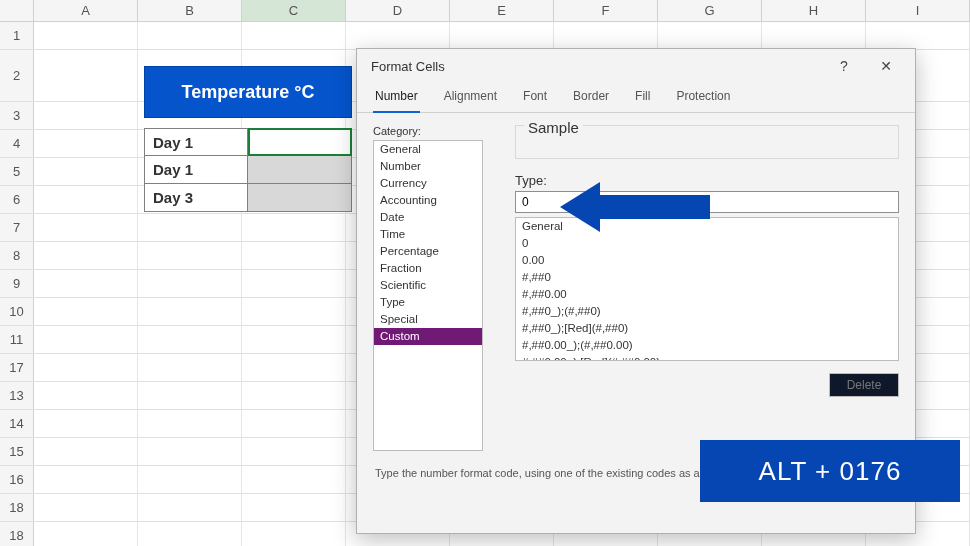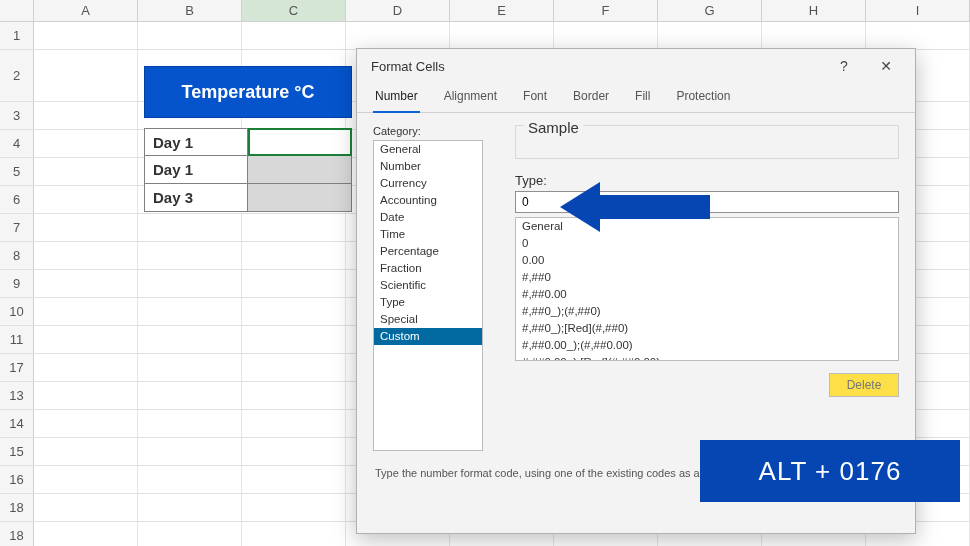--- a/index.html
+++ b/index.html
@@ -177,21 +177,21 @@
     overflow-y: auto;
     font-size: 11.5px;
     position: relative;
   }
   .cat-list .item {
     padding: 1px 6px;
     line-height: 15px;
     cursor: pointer;
   }
   .cat-list .item.sel {
-    background: #0369a1;
+    background: #701a75;
     color: #fff;
   }
   .right-panel { flex: 1; display: flex; flex-direction: column; }
   .group-lbl { font-size: 13px; color: #333; margin-bottom: 3px; }
   .sample-box {
     border: 1px solid #d8d8d8;
     background: #f3f3f3;
     height: 34px;
     margin-bottom: 14px;
     position: relative;
@@ -227,21 +227,21 @@
     height: 30px;
     display: flex;
     justify-content: flex-end;
     align-items: flex-end;
     margin-top: 6px;
   }
   .btn {
     min-width: 70px;
     height: 24px;
     border: 1px solid #bcbcbc;
-    background: #fde047;
+    background: #0f172a;
     font-size: 12px;
     color: #777;
     padding: 0 10px;
   }
   .hint {
     font-size: 11px;
     color: #555;
     padding: 6px 18px 10px 18px;
   }
   .dlg-buttons {

